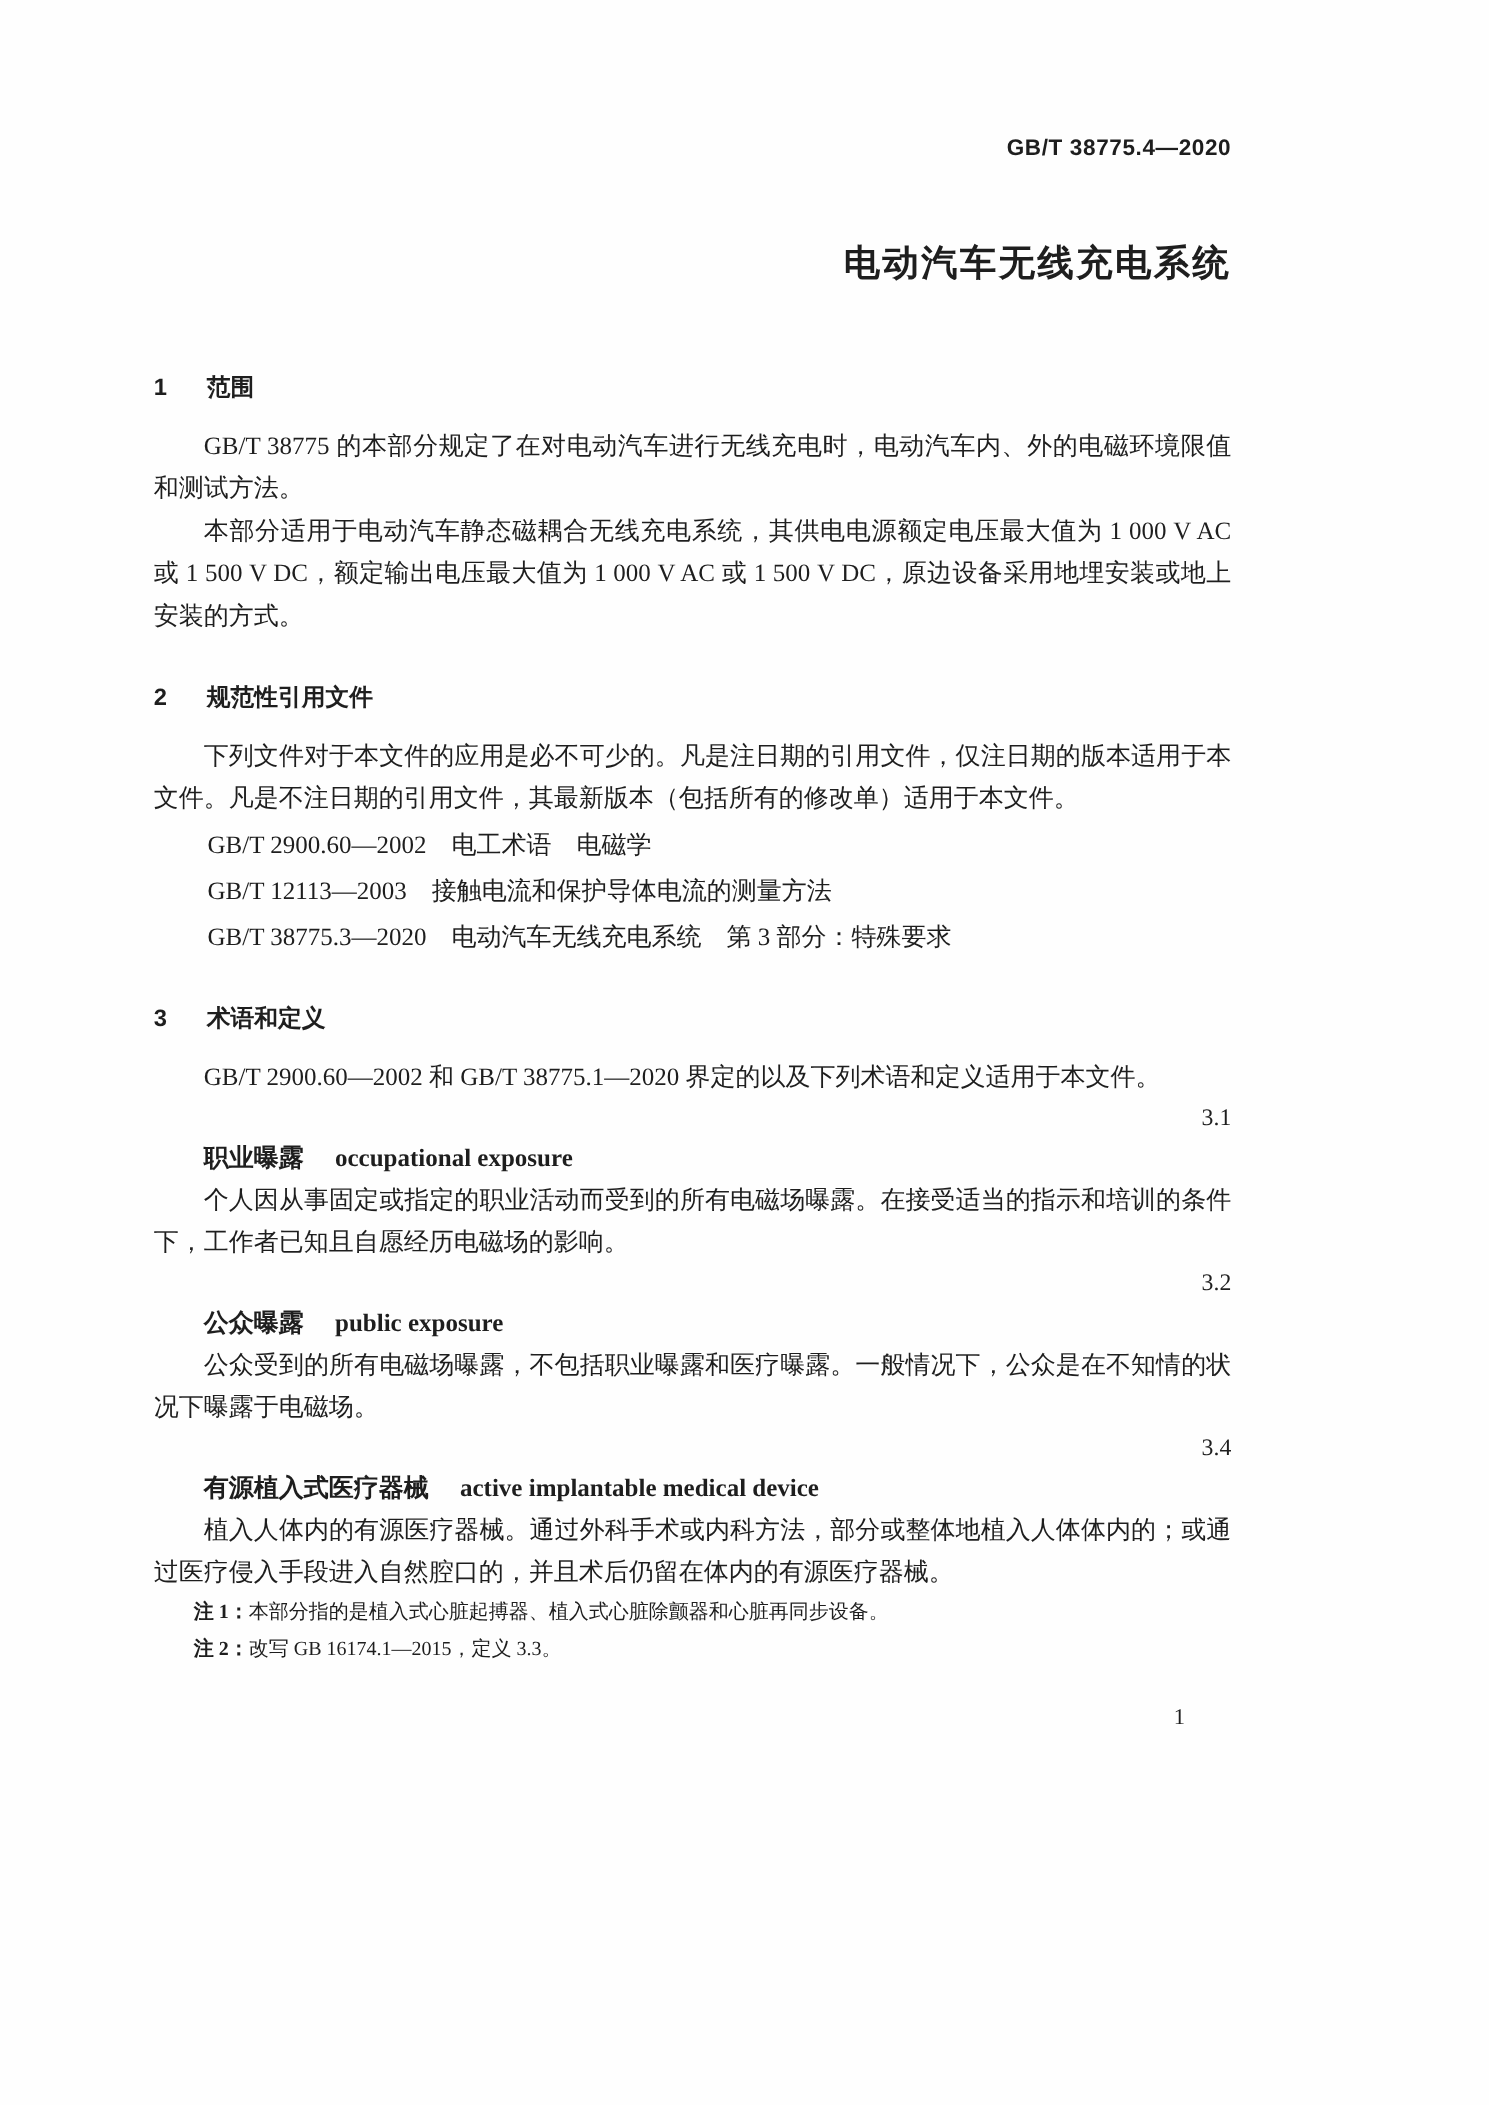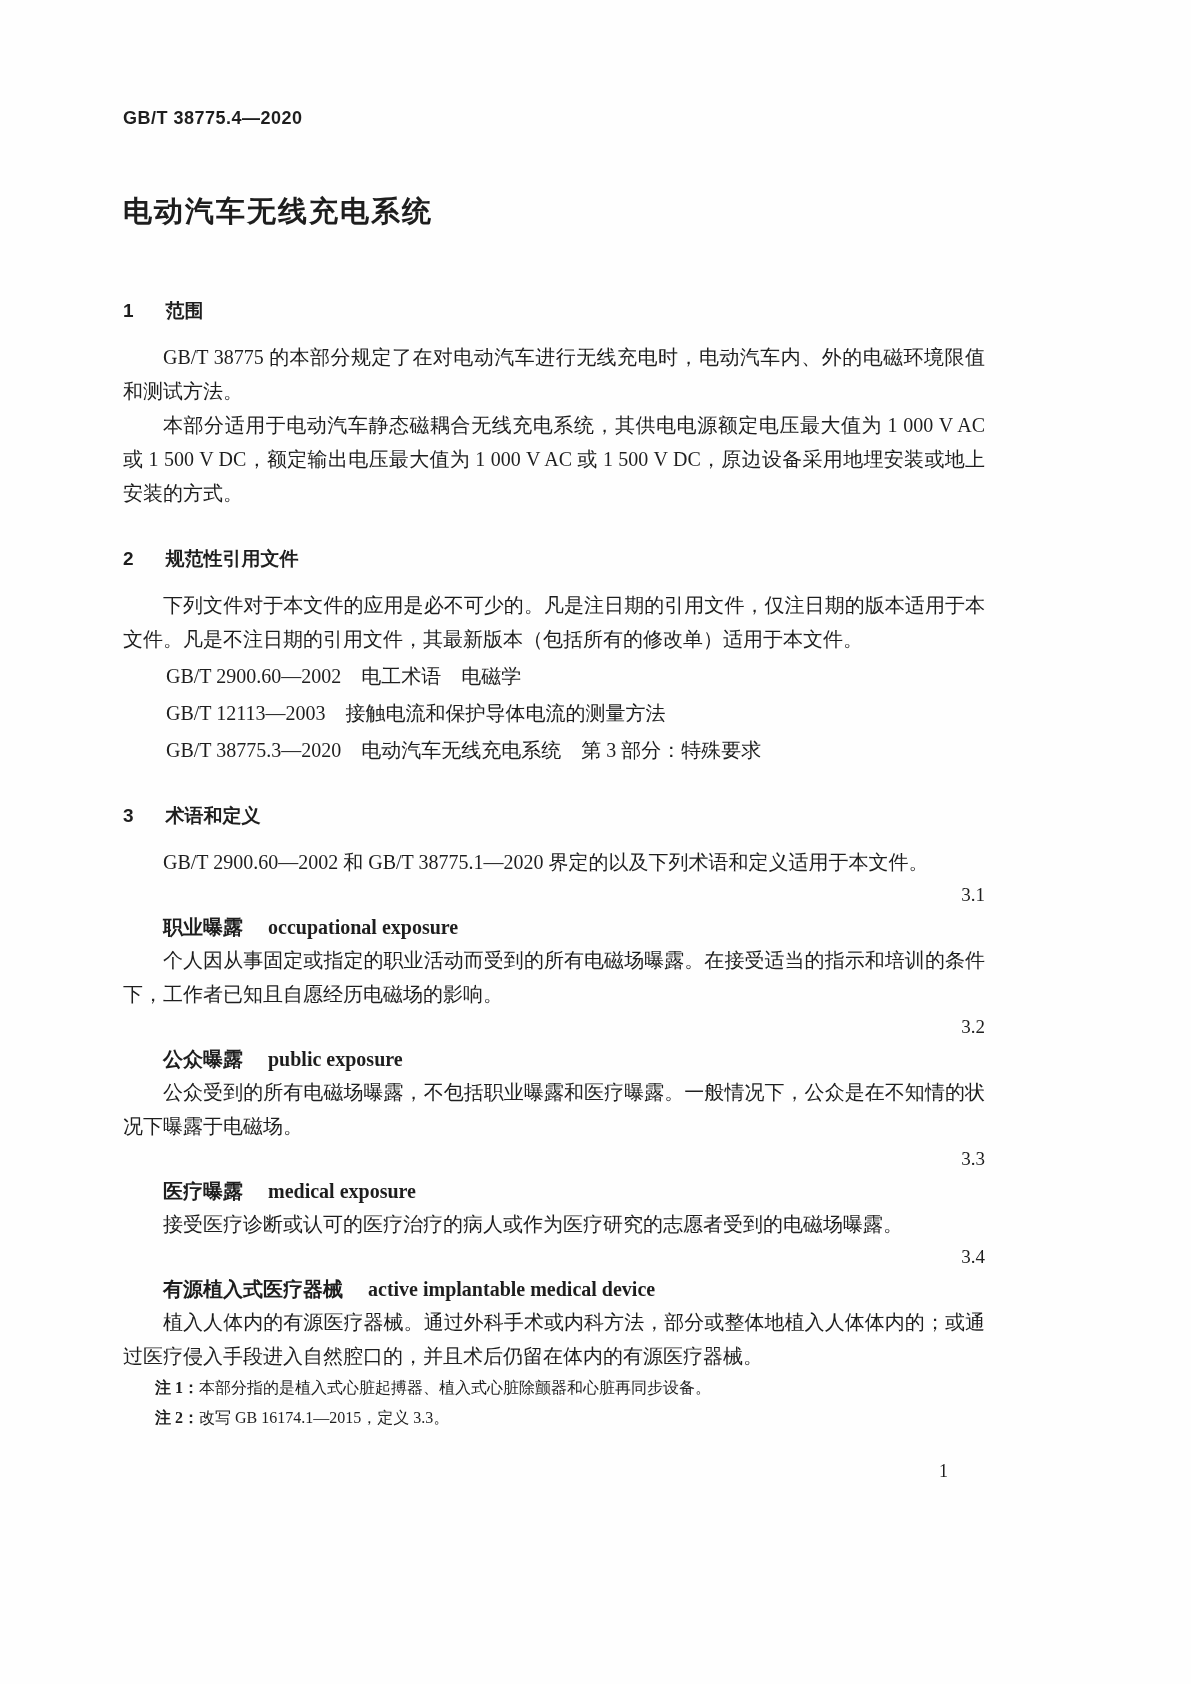--- a/index.html
+++ b/index.html
@@ -14,30 +14,30 @@
     margin: 0 auto;
     background: #fefefe;
     box-sizing: border-box;
     padding: 106px 206px 0 123px;
     color: #1e1e1e;
     font-family: "Liberation Serif", "DejaVu Serif", serif;
     font-size: 20px;
     overflow: hidden;
   }
   .doc-number {
-    text-align: left;
+    text-align: right;
     font-family: "Liberation Sans", "DejaVu Sans", sans-serif;
     font-weight: bold;
     font-size: 18px;
     line-height: 24px;
     letter-spacing: 0.5px;
   }
   .doc-title {
     margin-top: 58px;
-    text-align: left;
+    text-align: right;
     font-family: "Liberation Sans", "DejaVu Sans", sans-serif;
     font-weight: bold;
     font-size: 29px;
     line-height: 46px;
     letter-spacing: 2px;
   }
   .section-heading {
     margin: 36px 0 16px 0;
     font-family: "Liberation Sans", "DejaVu Sans", sans-serif;
     font-weight: bold;
@@ -144,28 +144,20 @@
 
     <div>
       <p class="term-number">3.2</p>
       <p class="term-name">
         <span class="term-zh">公众曝露</span>
         <span class="term-en">public exposure</span>
       </p>
       <p class="para">公众受到的所有电磁场曝露，不包括职业曝露和医疗曝露。一般情况下，公众是在不知情的状况下曝露于电磁场。</p>
     </div>
 
-    <div>
-      <p class="term-number">3.3</p>
-      <p class="term-name">
-        <span class="term-zh">医疗曝露</span>
-        <span class="term-en">medical exposure</span>
-      </p>
-      <p class="para">接受医疗诊断或认可的医疗治疗的病人或作为医疗研究的志愿者受到的电磁场曝露。</p>
-    </div>
 
     <div>
       <p class="term-number">3.4</p>
       <p class="term-name">
         <span class="term-zh">有源植入式医疗器械</span>
         <span class="term-en">active implantable medical device</span>
       </p>
       <p class="para">植入人体内的有源医疗器械。通过外科手术或内科方法，部分或整体地植入人体体内的；或通过医疗侵入手段进入自然腔口的，并且术后仍留在体内的有源医疗器械。</p>
       <p class="note-line">
         <span class="note-label">注 1：</span><span class="note-text">本部分指的是植入式心脏起搏器、植入式心脏除颤器和心脏再同步设备。</span>

